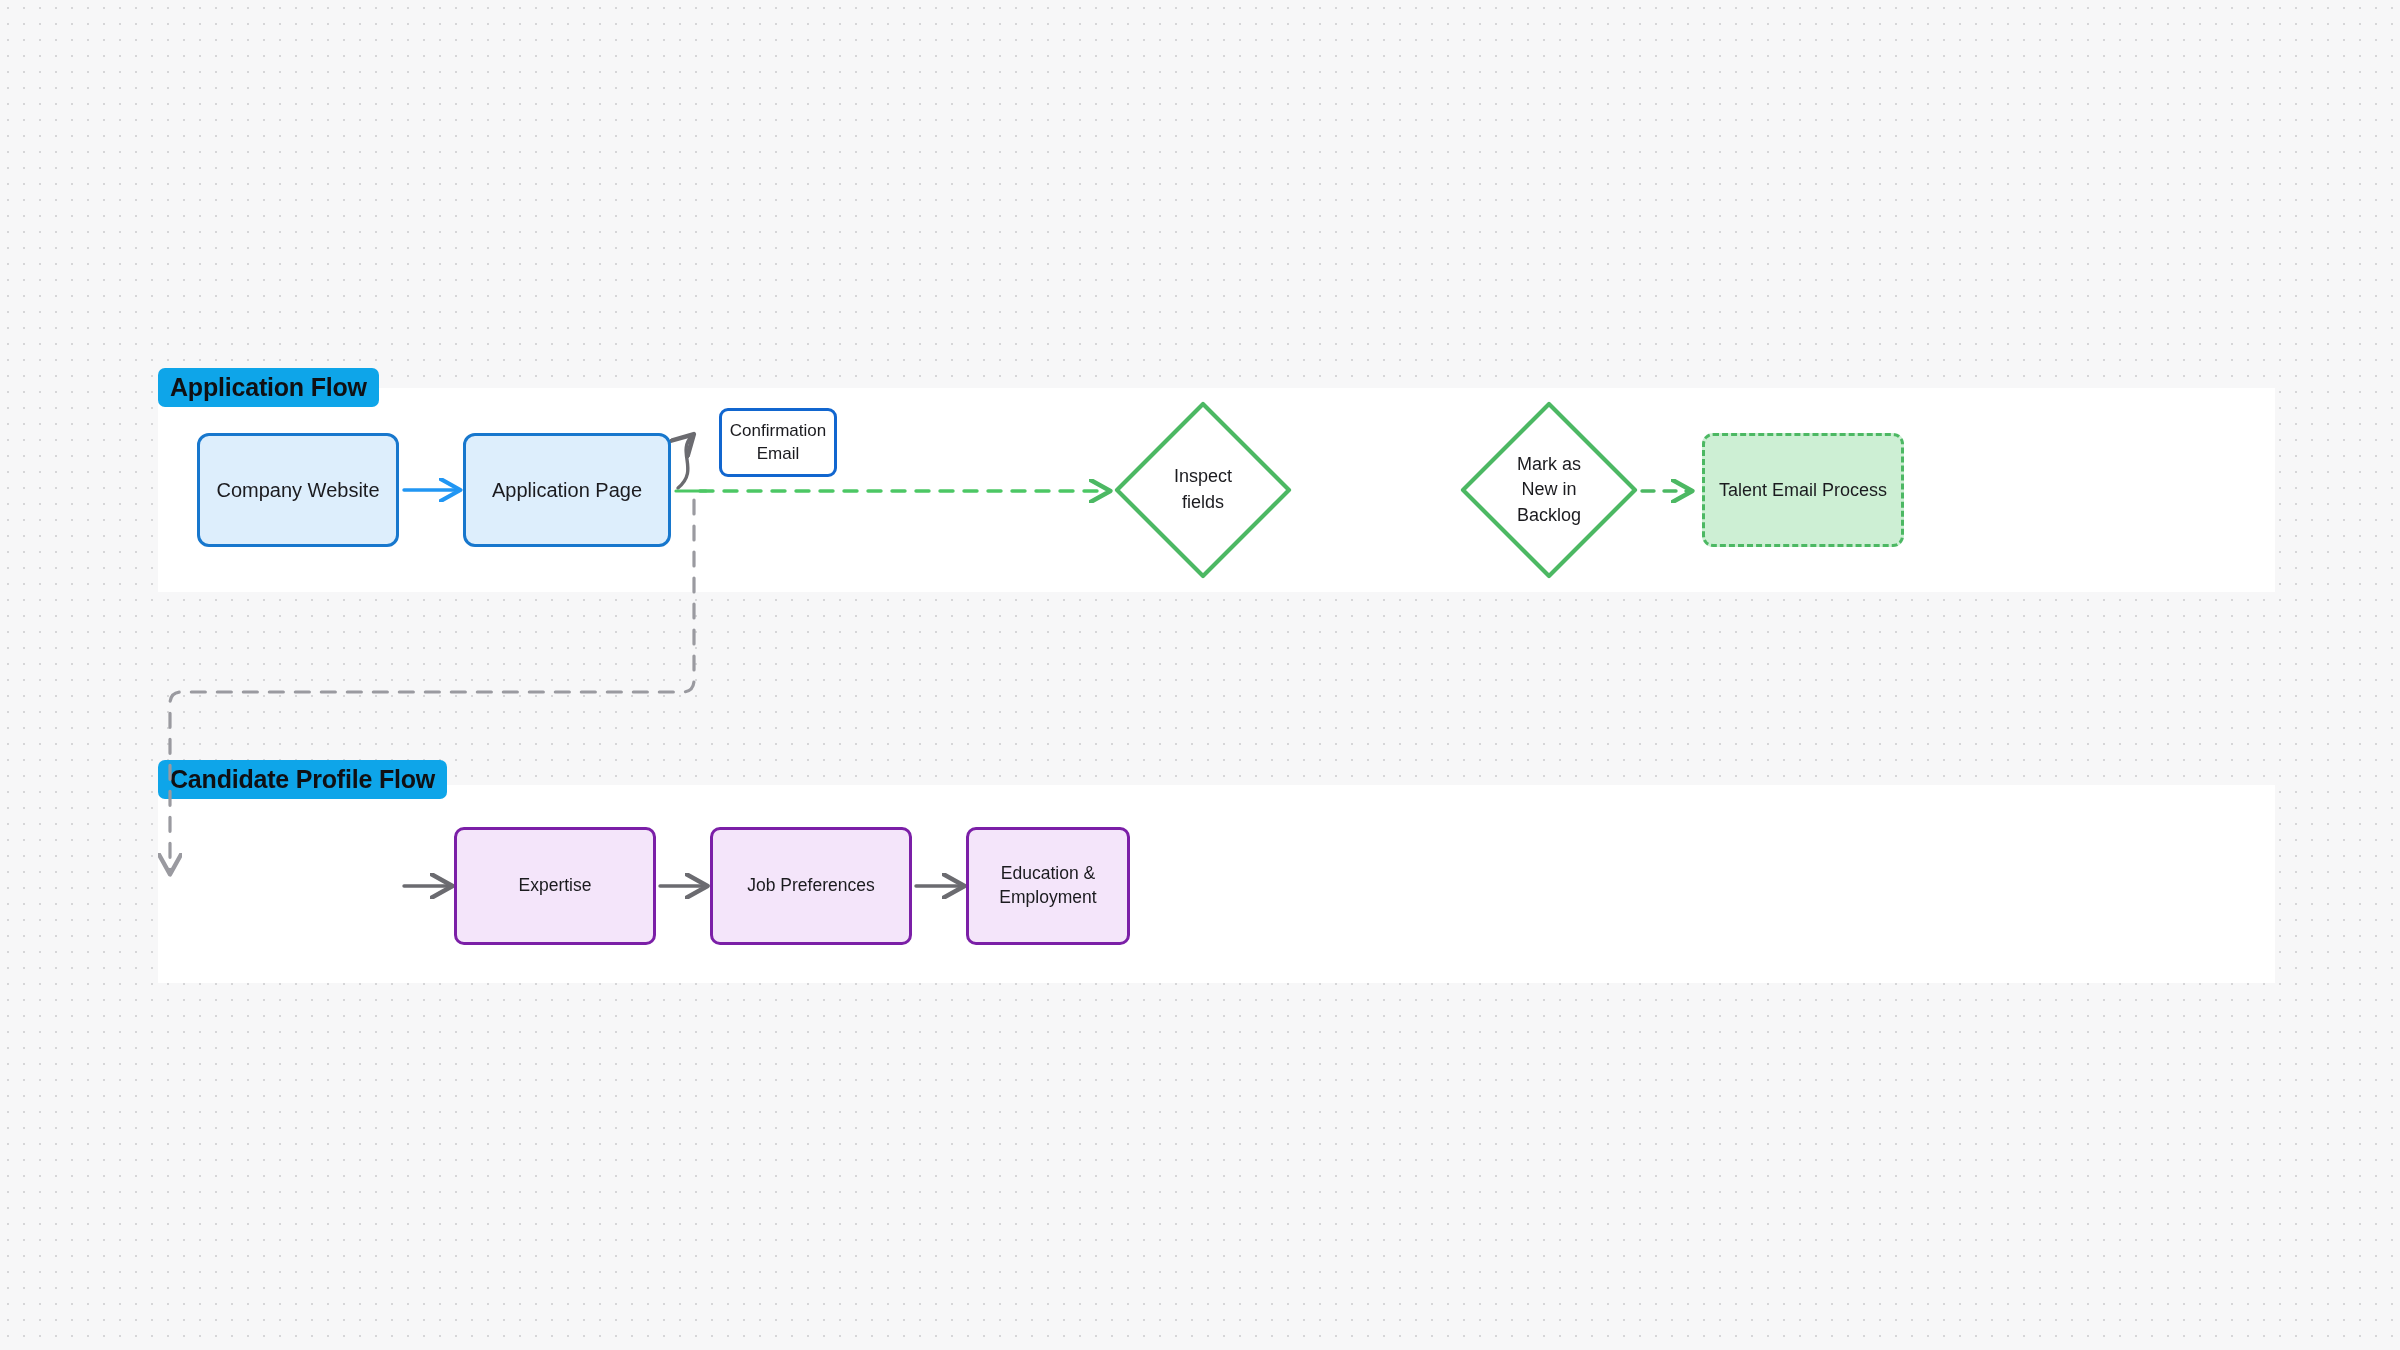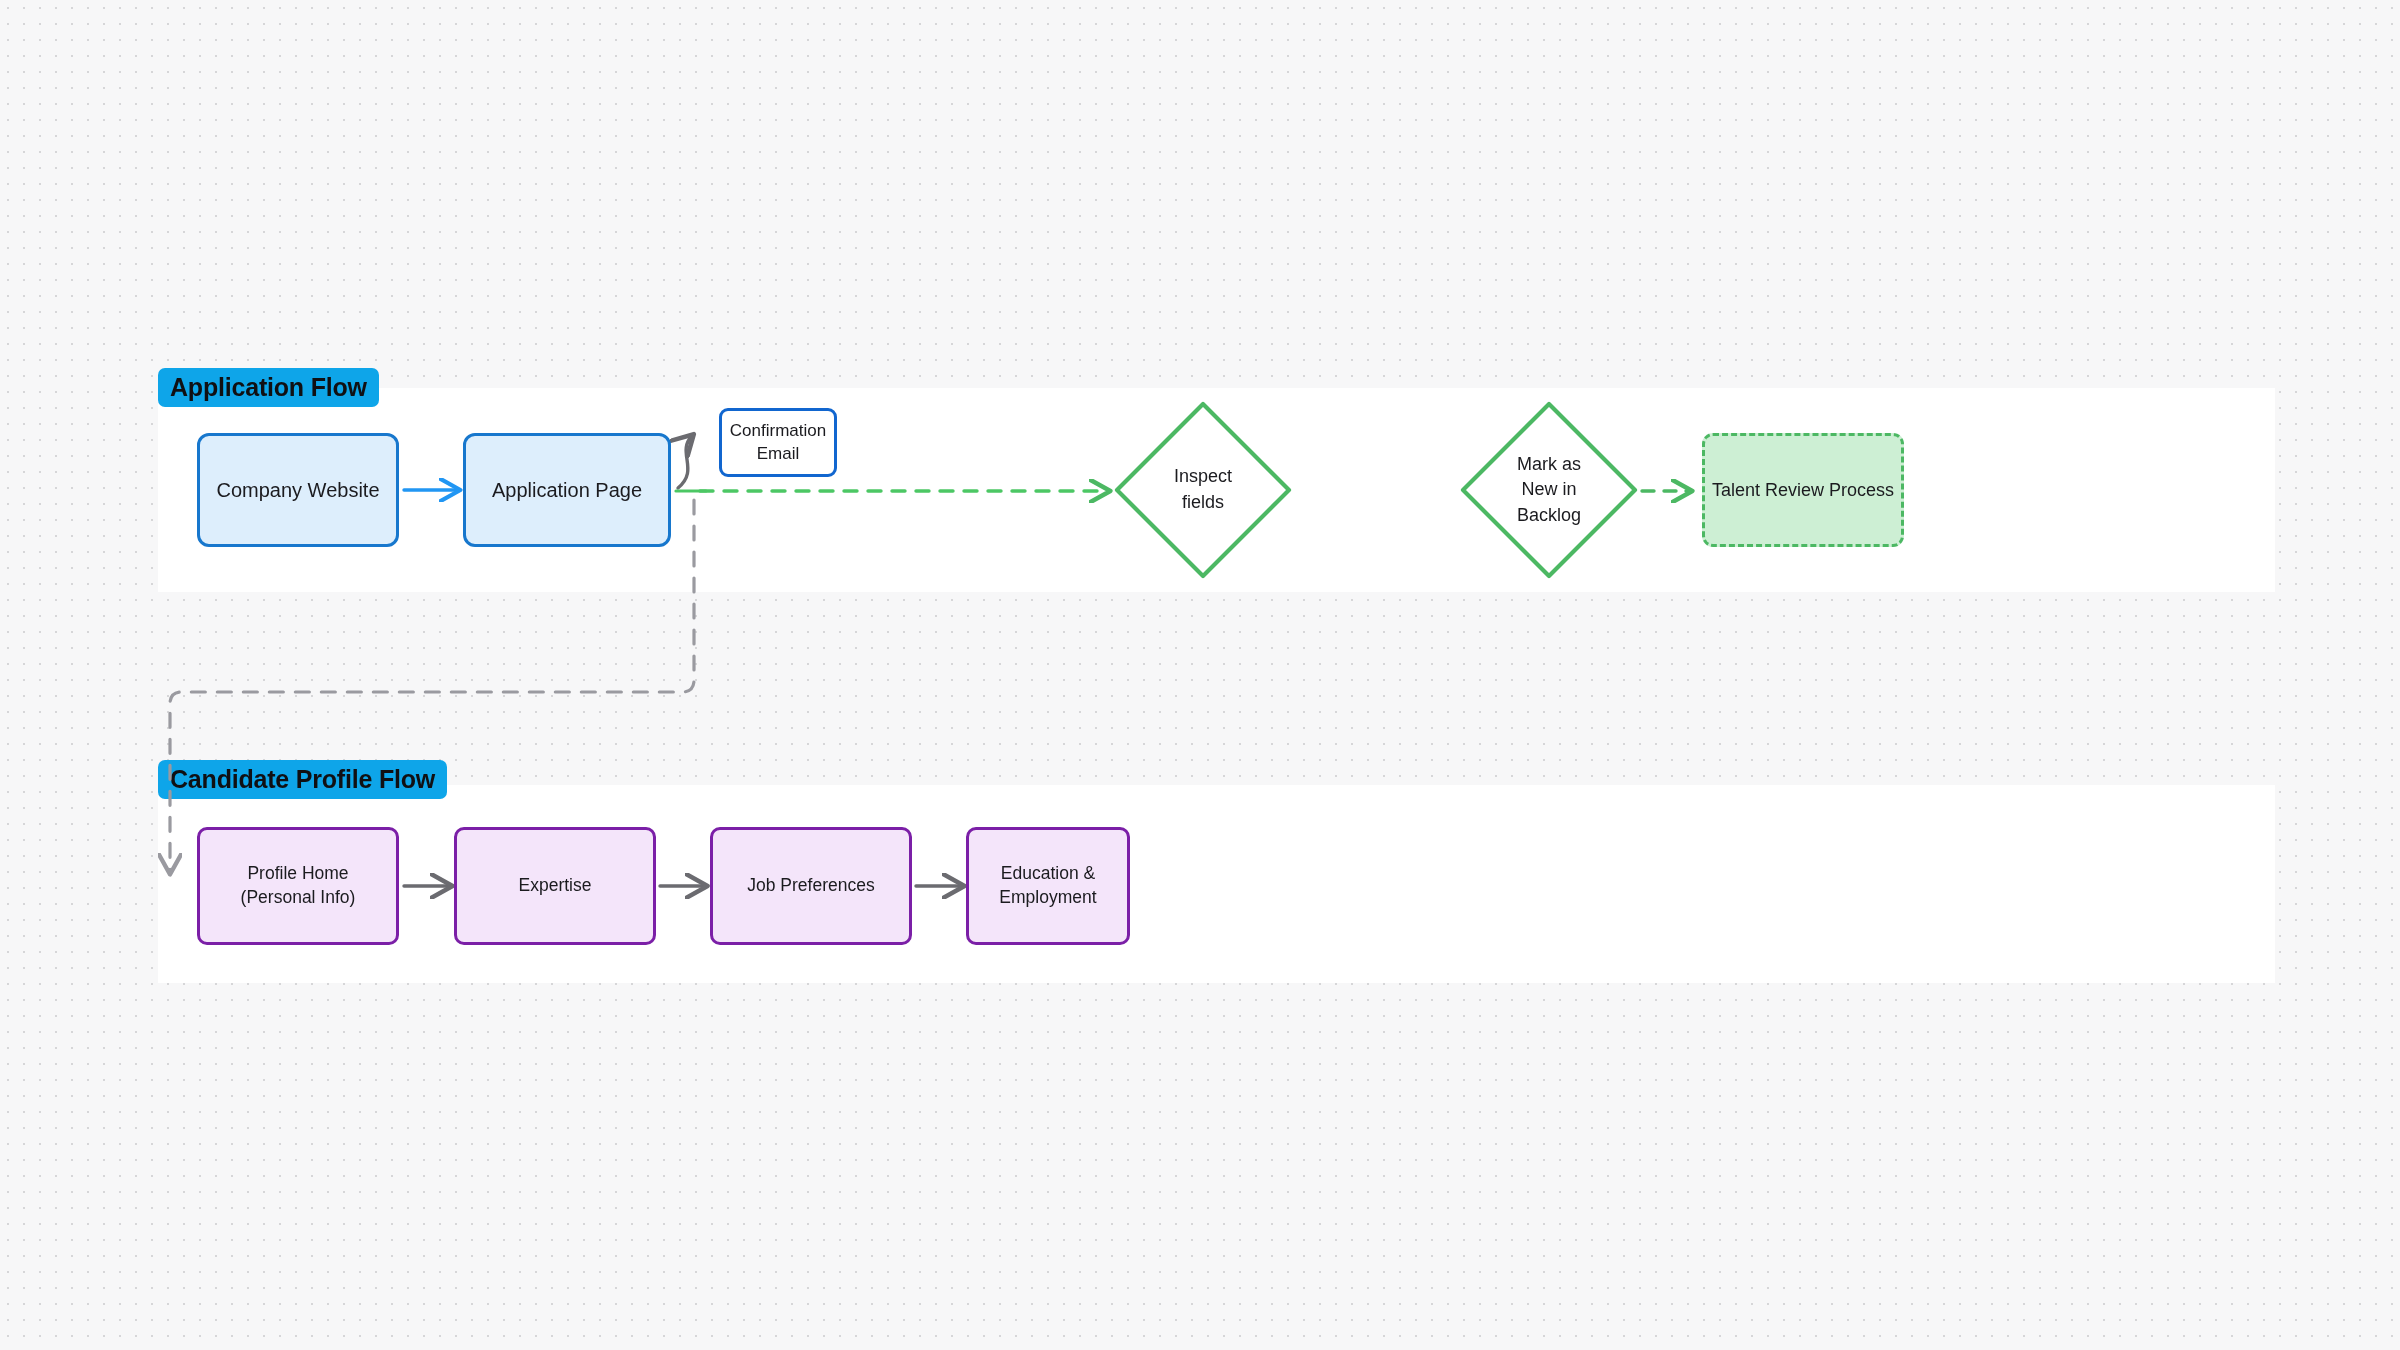--- a/index.html
+++ b/index.html
@@ -198,27 +198,23 @@
     <div class="diamond-label">
       <div>
         <div>Mark as</div>
         <div>New in</div>
         <div>Backlog</div>
       </div>
     </div>
   </div>
 
   <div class="node node-green-dashed" style="left:1702px; top:433px; width:202px; height:114px;">
-    <span>Talent Review Process</span>
-  </div>
-
-  <div class="node node-purple" style="left:197px; top:827px; width:202px; height:118px; flex-direction:column;">
-    <span>Profile Home</span>
-    <span>(Personal Info)</span>
-  </div>
+    <span>Talent Email Process</span>
+  </div>
+
 
   <div class="node node-purple" style="left:454px; top:827px; width:202px; height:118px;">
     <span>Expertise</span>
   </div>
 
   <div class="node node-purple" style="left:710px; top:827px; width:202px; height:118px;">
     <span>Job Preferences</span>
   </div>
 
   <div class="node node-purple" style="left:966px; top:827px; width:164px; height:118px;">

